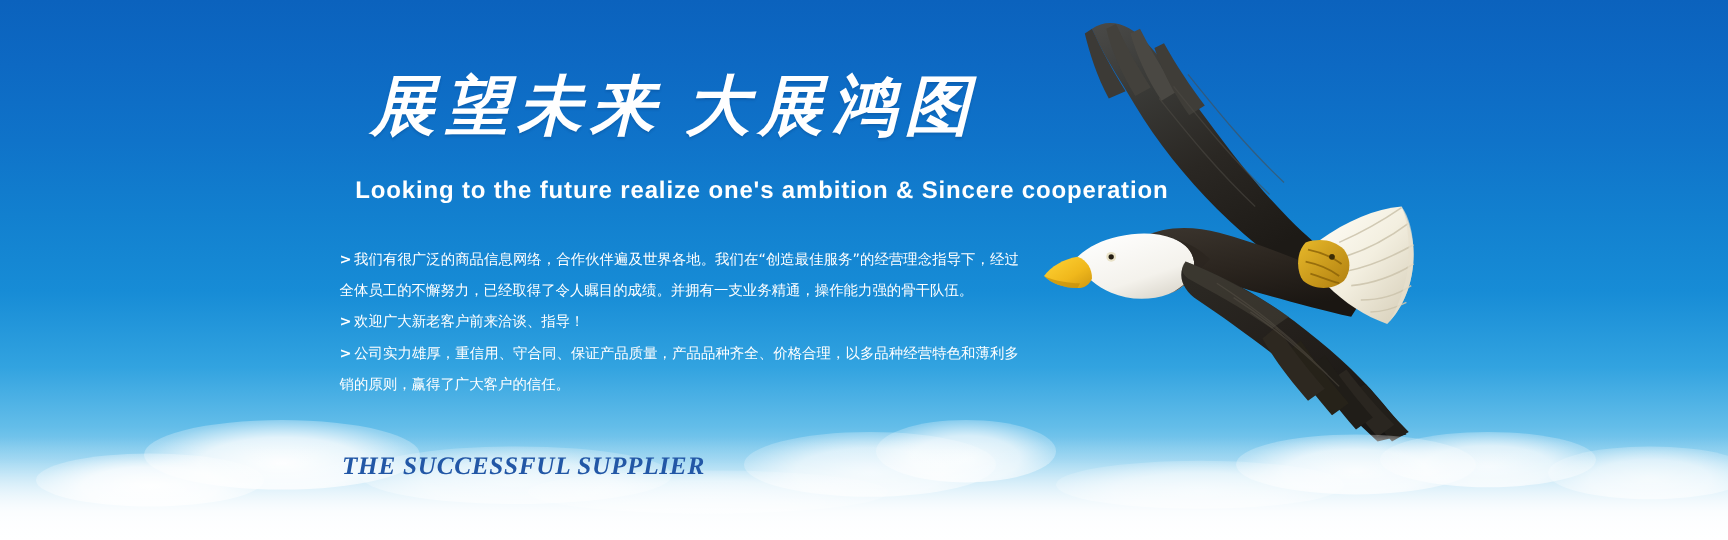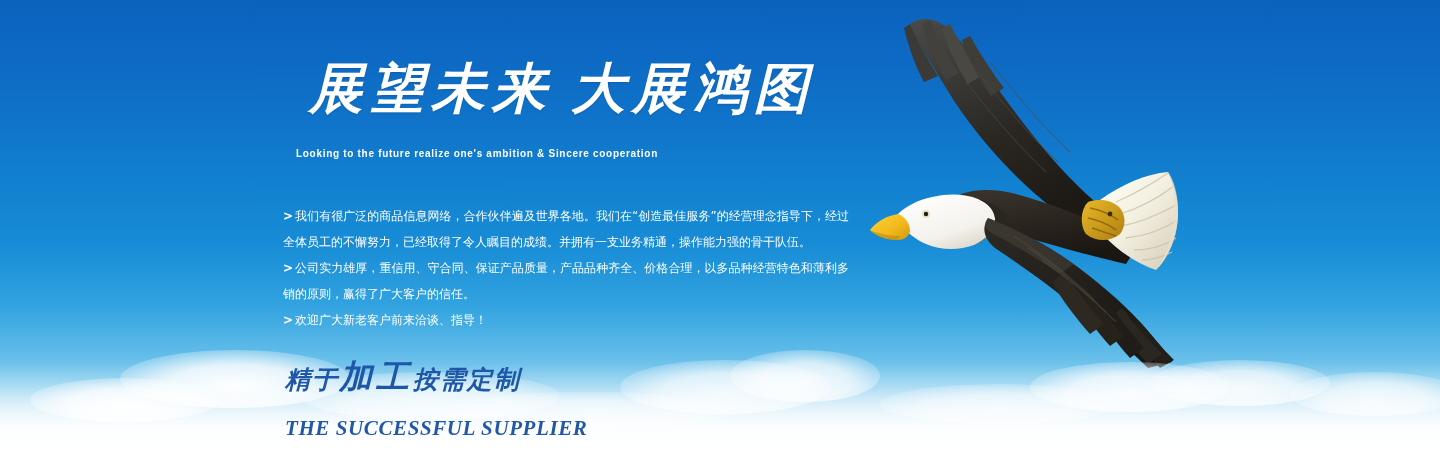--- a/index.html
+++ b/index.html
@@ -74,21 +74,21 @@
     font-style:italic;
     text-shadow:0 1px 2px rgba(0,40,90,0.20);
     margin-left:24px;
   }
   .headline .gap { display:inline-block; width:18px; }
 
   .subhead {
     position:absolute;
     left:296px; top:148px;
     font-family:"Liberation Sans", sans-serif;
-    font-size:10px;
+    font-size:20px;
     font-weight:700;
     color:#ffffff;
     letter-spacing:0.7px;
     white-space:nowrap;
   }
 
   .body-copy {
     position:absolute;
     left:283px; top:203px;
     width:566px;
@@ -317,22 +317,21 @@
   </div>
 
   <div class="headline">
     <span>展望未来</span><span class="gap"></span><span>大展鸿图</span>
   </div>
 
   <div class="subhead">Looking to the future realize one's ambition &amp; Sincere cooperation</div>
 
   <div class="body-copy">
     <p><span class="mark">&gt;</span><span>我们有很广泛的商品信息网络，合作伙伴遍及世界各地。我们在“创造最佳服务”的经营理念指导下，经过全体员工的不懈努力，已经取得了令人瞩目的成绩。并拥有一支业务精通，操作能力强的骨干队伍。</span></p>
+    <p><span class="mark">&gt;</span><span>欢迎广大新老客户前来洽谈、指导！</span></p>
     <p><span class="mark">&gt;</span><span>公司实力雄厚，重信用、守合同、保证产品质量，产品品种齐全、价格合理，以多品种经营特色和薄利多销的原则，赢得了广大客户的信任。</span></p>
-    <p><span class="mark">&gt;</span><span>欢迎广大新老客户前来洽谈、指导！</span></p>
   </div>
 
   <div class="slogan">
-    <div class="slogan-cn"><span class="sm">精于</span><span class="lg">加工</span><span class="sm">按需定制</span></div>
     <div class="slogan-en">THE SUCCESSFUL SUPPLIER</div>
   </div>
 
 </div>
 
 </body></html>

